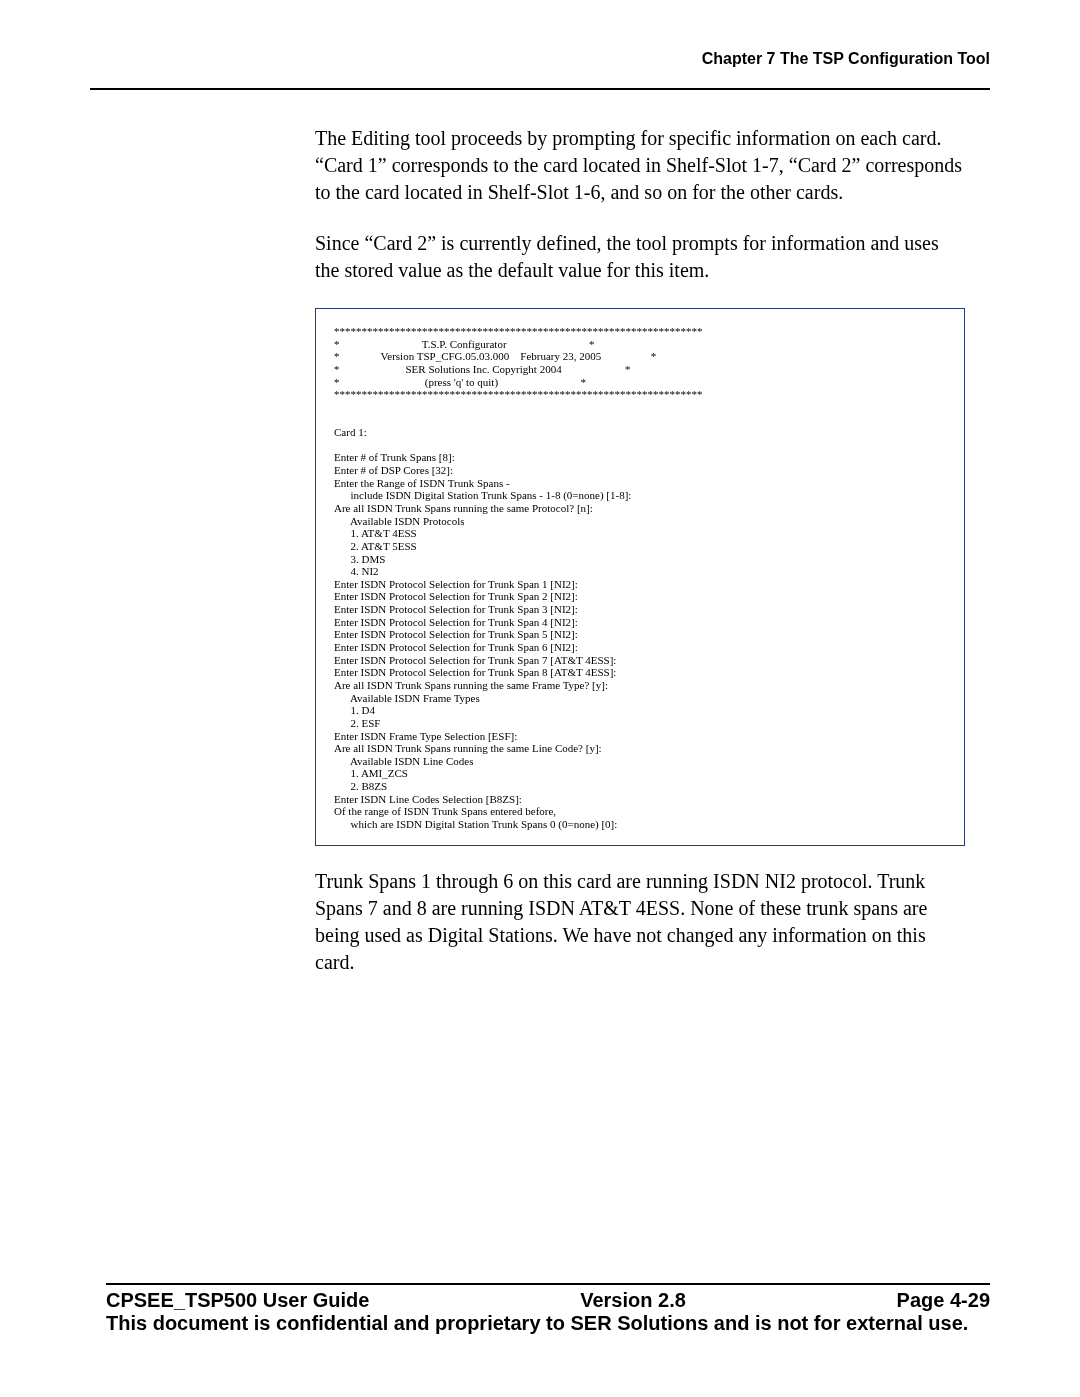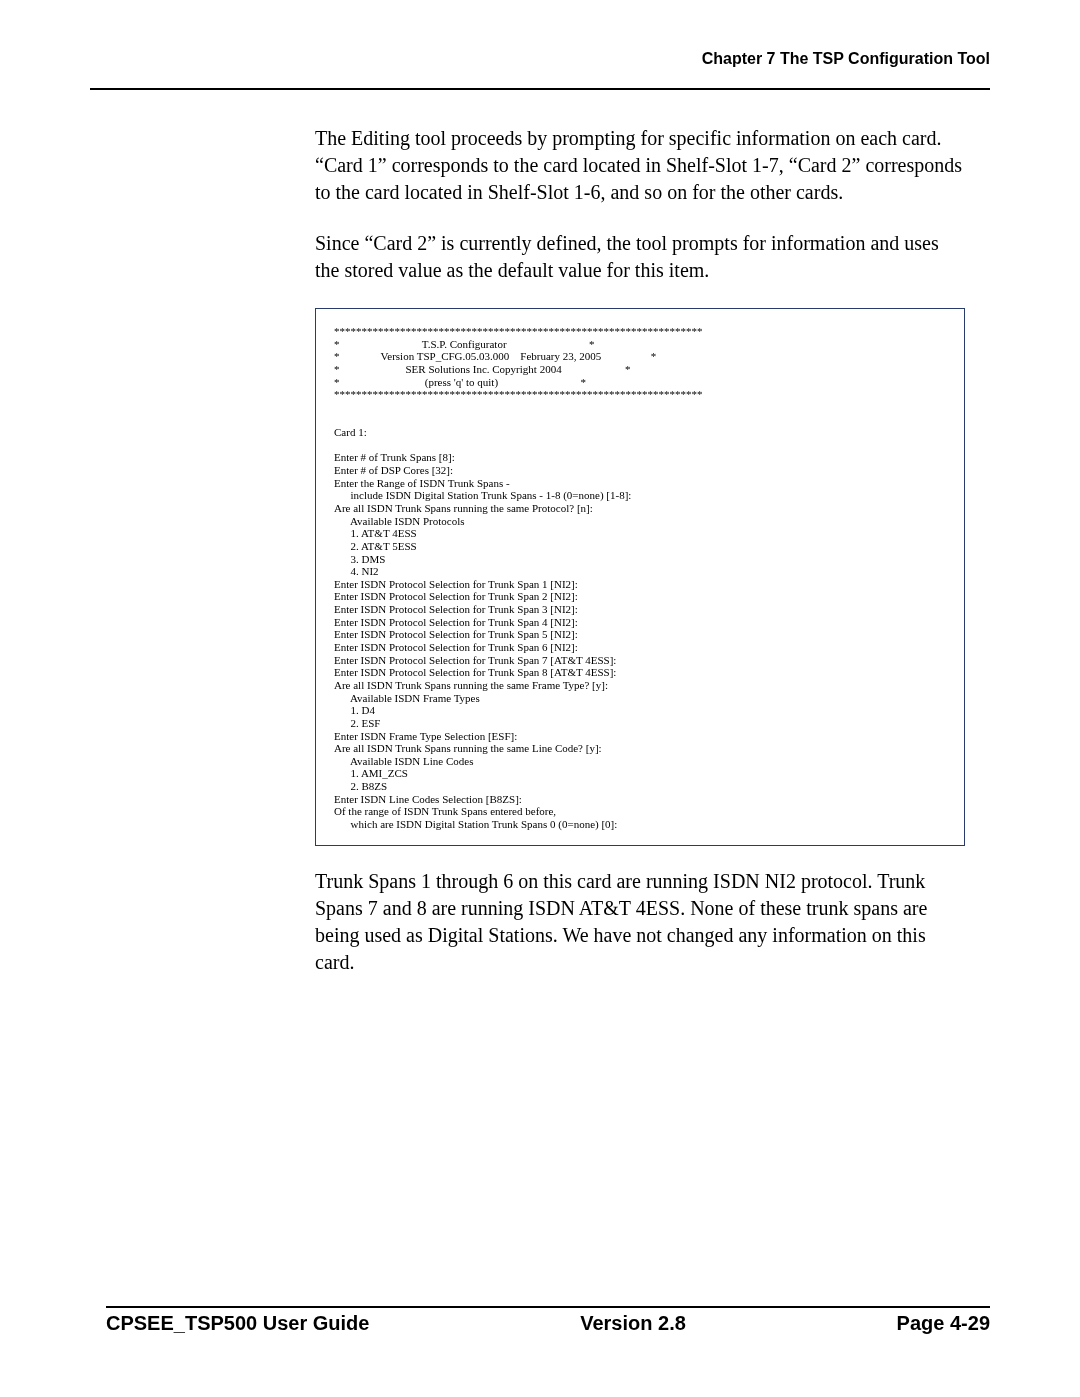--- a/index.html
+++ b/index.html
@@ -125,14 +125,15 @@
     <p class="para">Trunk Spans 1 through 6 on this card are running ISDN NI2 protocol. Trunk Spans 7 and 8 are running ISDN AT&amp;T 4ESS. None of these trunk spans are being used as Digital Stations.  We have not changed any information on this card.</p>
   </div>
 
   <div class="footer">
     <div class="footer-line"></div>
     <div class="footer-row">
       <span>CPSEE_TSP500 User Guide</span>
       <span>Version 2.8</span>
       <span>Page 4-29</span>
     </div>
+    <div class="footer-conf">This document is confidential and proprietary to SER Solutions and is not for external use.</div>
   </div>
 </div>
 
 </body></html>

